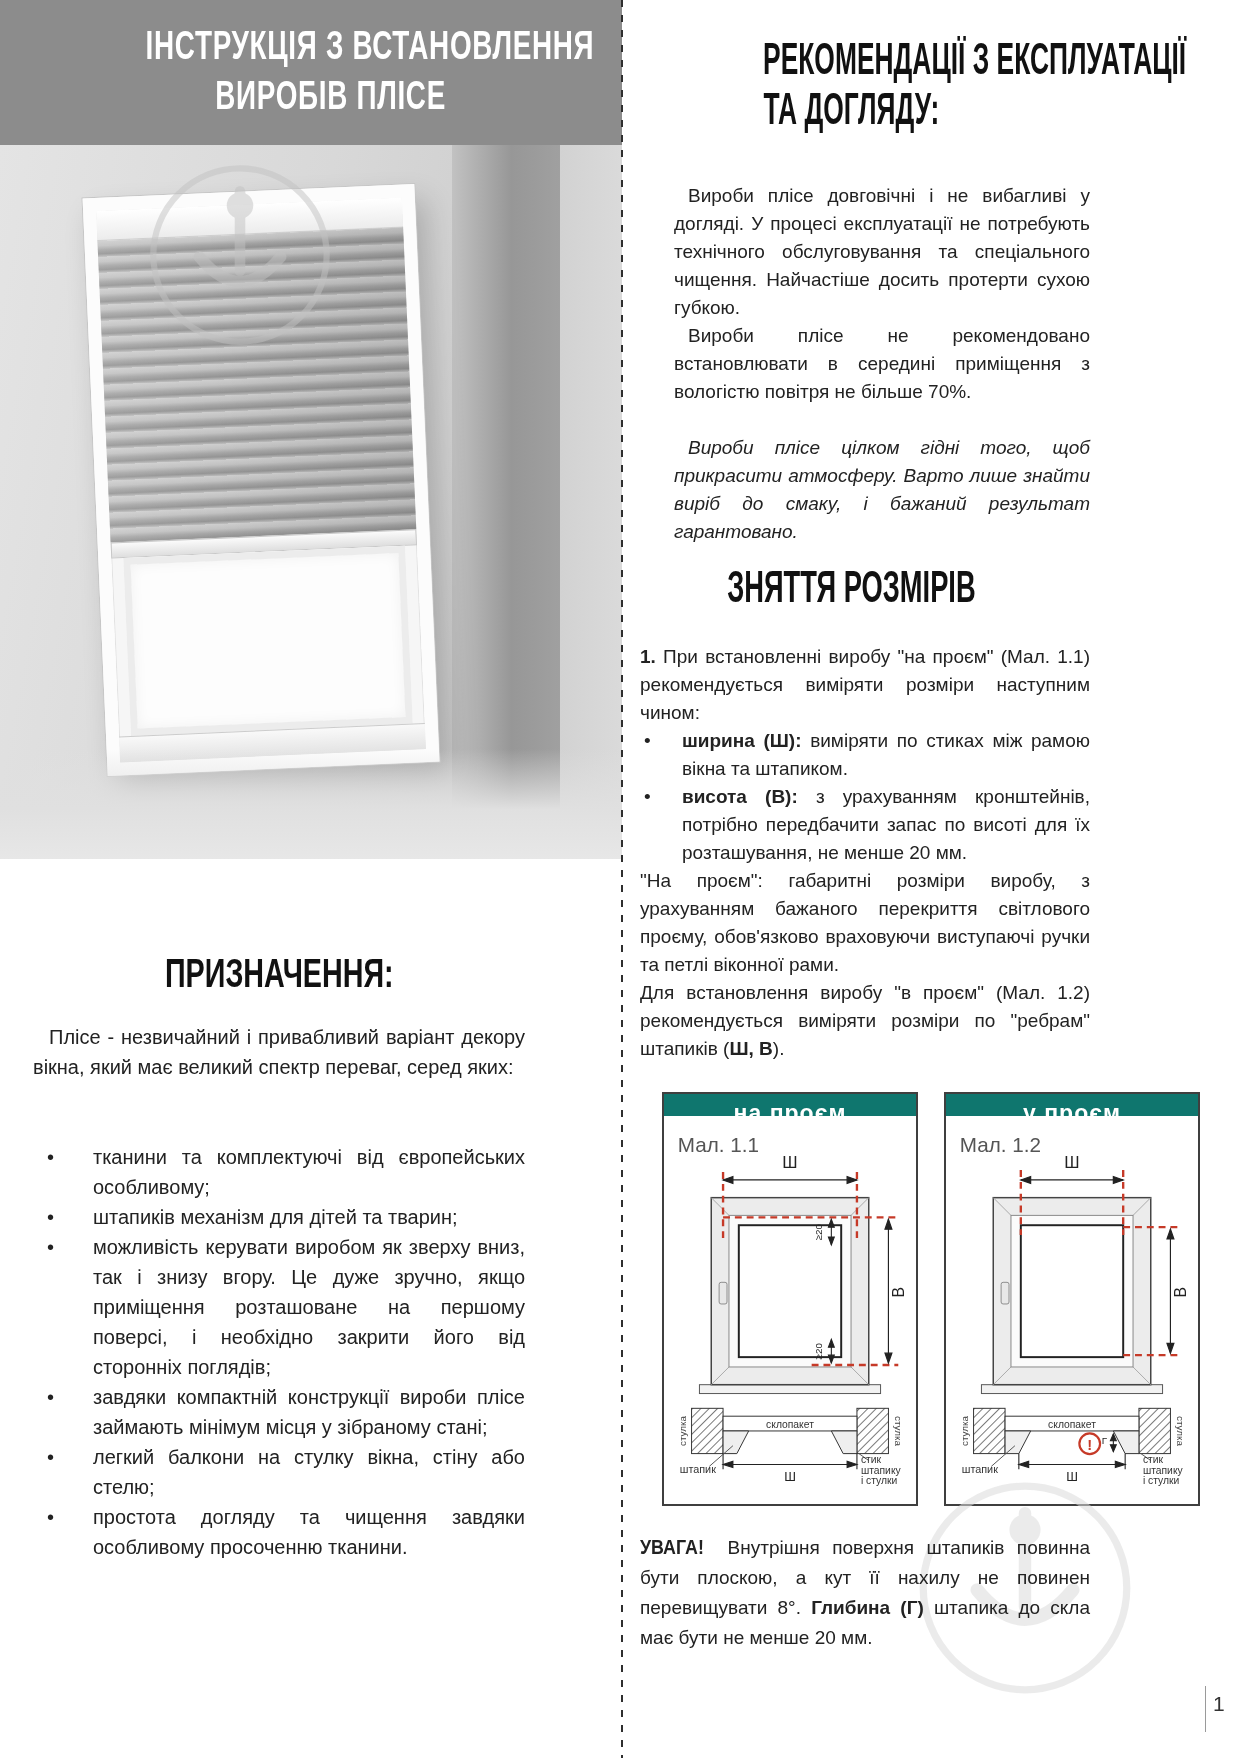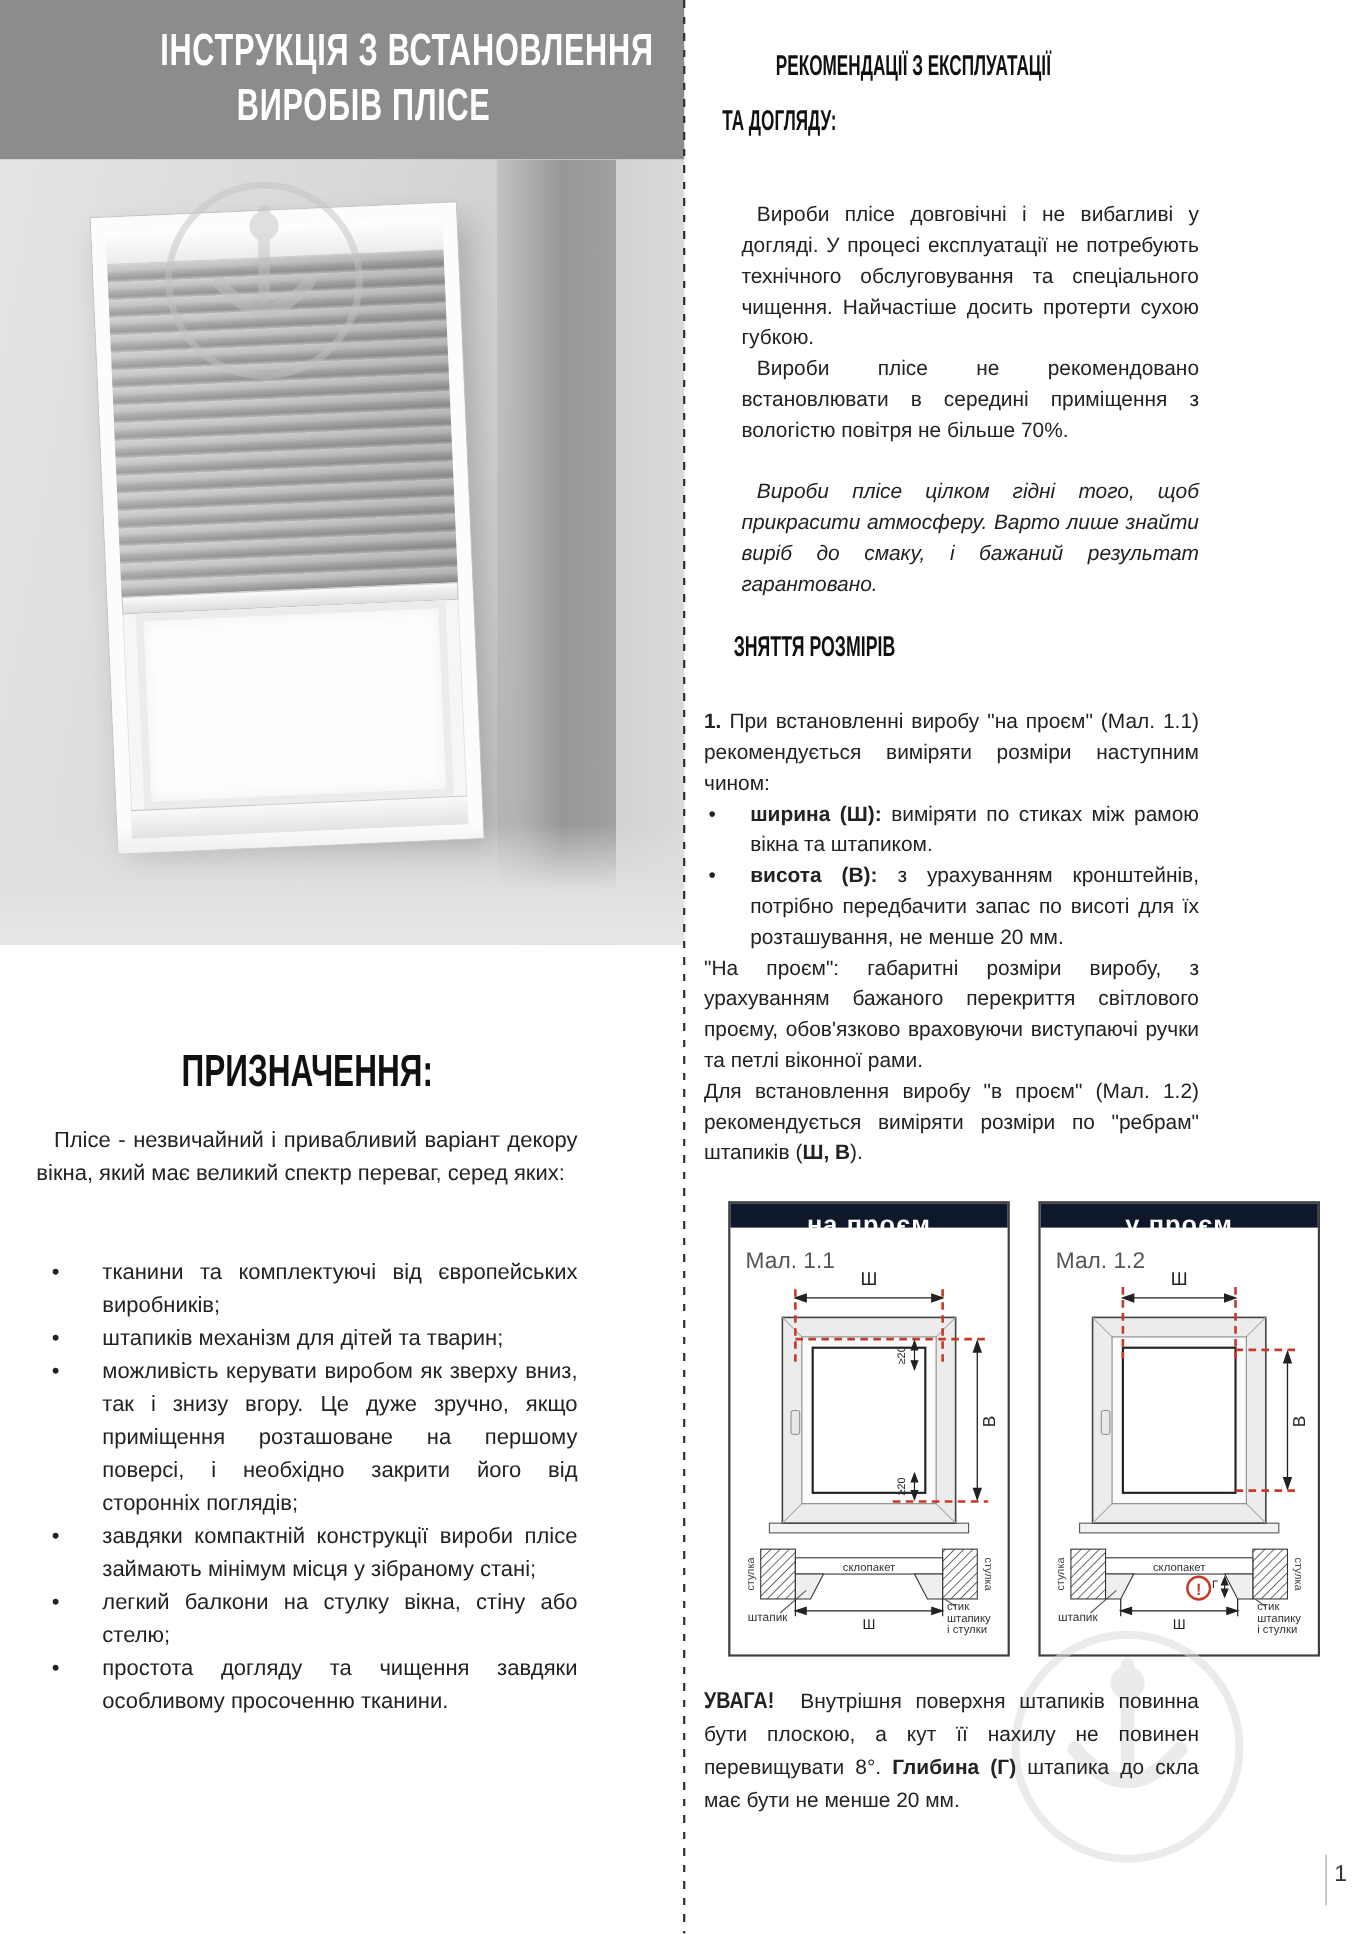--- a/index.html
+++ b/index.html
@@ -52,41 +52,41 @@
   .purpose-title { left:33px; width:492px; top:950px; }
   .purpose-intro { position:absolute; left:33px; width:492px; top:1022px;
     font-size:20px; line-height:30px; text-align:justify; text-indent:16px; color:#222; }
   .purpose-list { position:absolute; left:33px; width:492px; top:1142px; list-style:none;
     font-size:20px; line-height:30px; text-align:justify; color:#222; }
   .purpose-list li { position:relative; padding-left:60px; }
   .purpose-list li::before { content:"\2022"; position:absolute; left:14px; top:0; }
 
   
   .right-col { position:absolute; left:622px; top:0; width:623px; height:1758px; }
-  .rc-heading { position:absolute; left:0; width:458px; text-align:left; font-weight:bold; font-size:26px; line-height:50px; color:#111; white-space:nowrap; }
+  .rc-heading { position:absolute; left:0; width:458px; text-align:center; font-weight:bold; font-size:44px; line-height:50px; color:#111; white-space:nowrap; }
   .rc-heading > span { display:inline-block; transform:scaleX(0.60); transform-origin:center; }
   .care-title { top:34px; }
   .sizing-title { top:550px;margin-top:12px; }
   .sizing-title > span { transform:scaleX(0.62); }
   .rtext { position:absolute; left:18px; width:450px; font-size:19px; line-height:28px; text-align:justify; color:#222; }
   .care-text { top:182px; }
   .care-text p { text-indent:14px;margin-left:34px; }
   .care-p3 { margin-top:28px; font-style:italic; }
   .sizing-text { top:643px; }
   .sizing-bullets { list-style:none; }
   .sizing-bullets li { position:relative; padding-left:42px; }
   .sizing-bullets li::before { content:"\2022"; position:absolute; left:4px; top:0; }
   .bold { font-weight:bold; }
   .attention-text { top:1532px; line-height:30px; }
   .attn-lead { font-weight:bold; display:inline-block; transform:scaleX(0.85); transform-origin:left bottom; font-size:21px; }
 
   
   .fig-box { position:absolute; top:1092px; width:256px; height:414px; background:#ffffff; border:2px solid #3f3f3f; }
   .fig1 { left:40px; } .fig2 { left:322px; }
-  .fig-header { height:22px; background:#0f172a; color:#ffffff; font-weight:bold; font-size:23px;
+  .fig-header { height:22px; background:#0f766e; color:#ffffff; font-weight:bold; font-size:23px;
     line-height:38px; text-align:center; letter-spacing:1px; }
   .fig-box svg { display:block; width:100%; height:372px; }
   svg text { font-family:"Liberation Sans", sans-serif; }
 
   .page-num-rule { position:absolute; left:583px; top:1686px; width:1px; height:46px; background:#9a9a9a; }
   .page-num { position:absolute; left:591px; top:1692px; font-size:21px; color:#333; }
 </style>
 </head>
 <body>
 
@@ -121,21 +121,21 @@
           <path d="M -46,2 Q 0,58 46,2" stroke-width="13" stroke-linecap="round"></path>
         </g>
       </svg>
     </div>
 
     <div class="sec-heading purpose-title"><span>ПРИЗНАЧЕННЯ:</span></div>
 
     <p class="purpose-intro">Плісе - незвичайний і привабливий варіант декору вікна, який має великий спектр переваг, серед яких:</p>
 
     <ul class="purpose-list">
-      <li>тканини та комплектуючі від європейських виробників;</li>
+      <li>тканини та комплектуючі від європейських особливому;</li>
       <li>штапиків механізм для дітей та тварин;</li>
       <li>можливість керувати виробом як зверху вниз, так і знизу вгору. Це дуже зручно, якщо приміщення розташоване на першому поверсі, і необхідно закрити його від сторонніх поглядів;</li>
       <li>завдяки компактній конструкції вироби плісе займають мінімум місця у зібраному стані;</li>
       <li>легкий балкони на стулку вікна, стіну або стелю;</li>
       <li>простота догляду та чищення завдяки особливому просоченню тканини.</li>
     </ul>
   </div>
 
   <div class="col-sep"></div>
 

